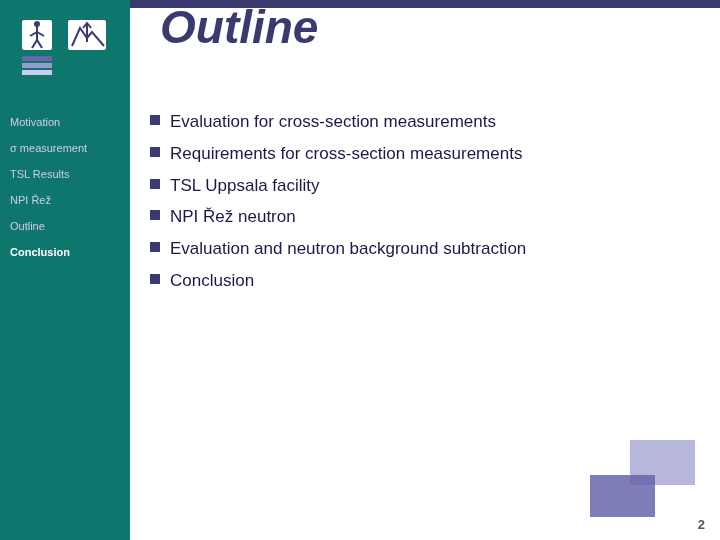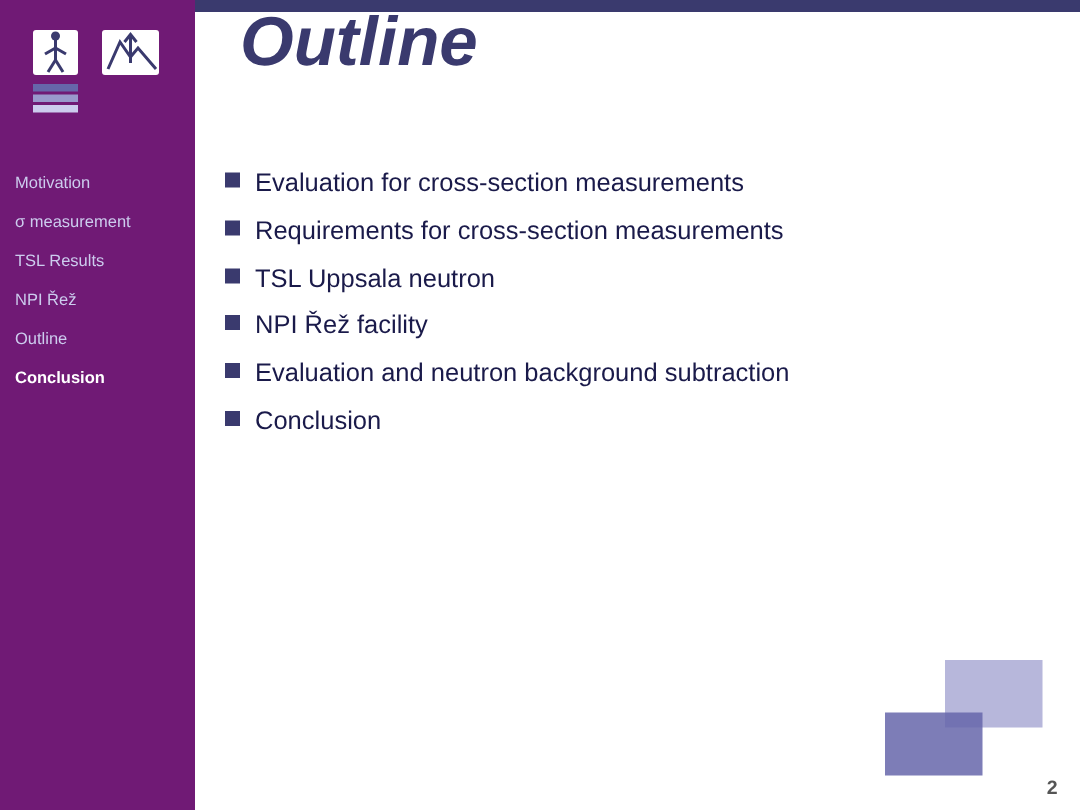--- a/index.html
+++ b/index.html
@@ -13,21 +13,21 @@
       position: relative;
     }
 
     
     .sidebar {
       position: absolute;
       left: 0;
       top: 0;
       width: 130px;
       height: 540px;
-      background: #701a75;
+      background: #0f766e;
       display: flex;
       flex-direction: column;
       align-items: flex-start;
       padding-top: 10px;
     }
 
     .sidebar-logo {
       width: 100%;
       height: 80px;
       display: flex;
@@ -202,25 +202,25 @@
   <li class="bullet-item">
         <span class="bullet-square"></span>
         <span class="bullet-text">Evaluation for cross-section measurements</span>
       </li>
       <li class="bullet-item">
         <span class="bullet-square"></span>
         <span class="bullet-text">Requirements for cross-section measurements</span>
       </li>
       <li class="bullet-item">
         <span class="bullet-square"></span>
-        <span class="bullet-text">TSL Uppsala neutron</span>
-      </li>
-      <li class="bullet-item">
-        <span class="bullet-square"></span>
-        <span class="bullet-text">NPI Řež facility</span>
+        <span class="bullet-text">TSL Uppsala facility</span>
+      </li>
+      <li class="bullet-item">
+        <span class="bullet-square"></span>
+        <span class="bullet-text">NPI Řež neutron</span>
       </li>
       <li class="bullet-item">
         <span class="bullet-square"></span>
         <span class="bullet-text">Evaluation and neutron background subtraction</span>
       </li>
       <li class="bullet-item">
         <span class="bullet-square"></span>
         <span class="bullet-text">Conclusion</span>
       </li>
     </ul>

